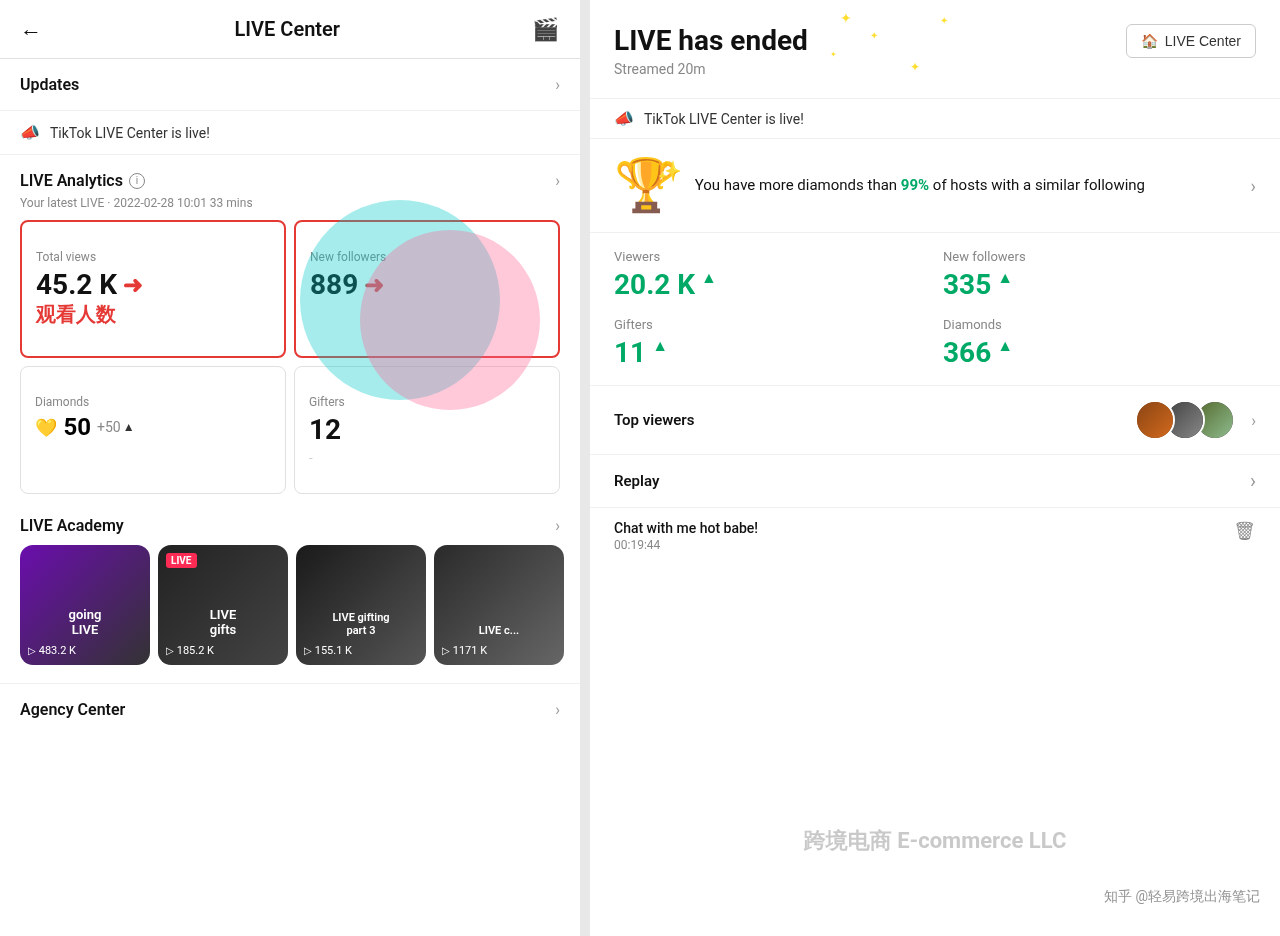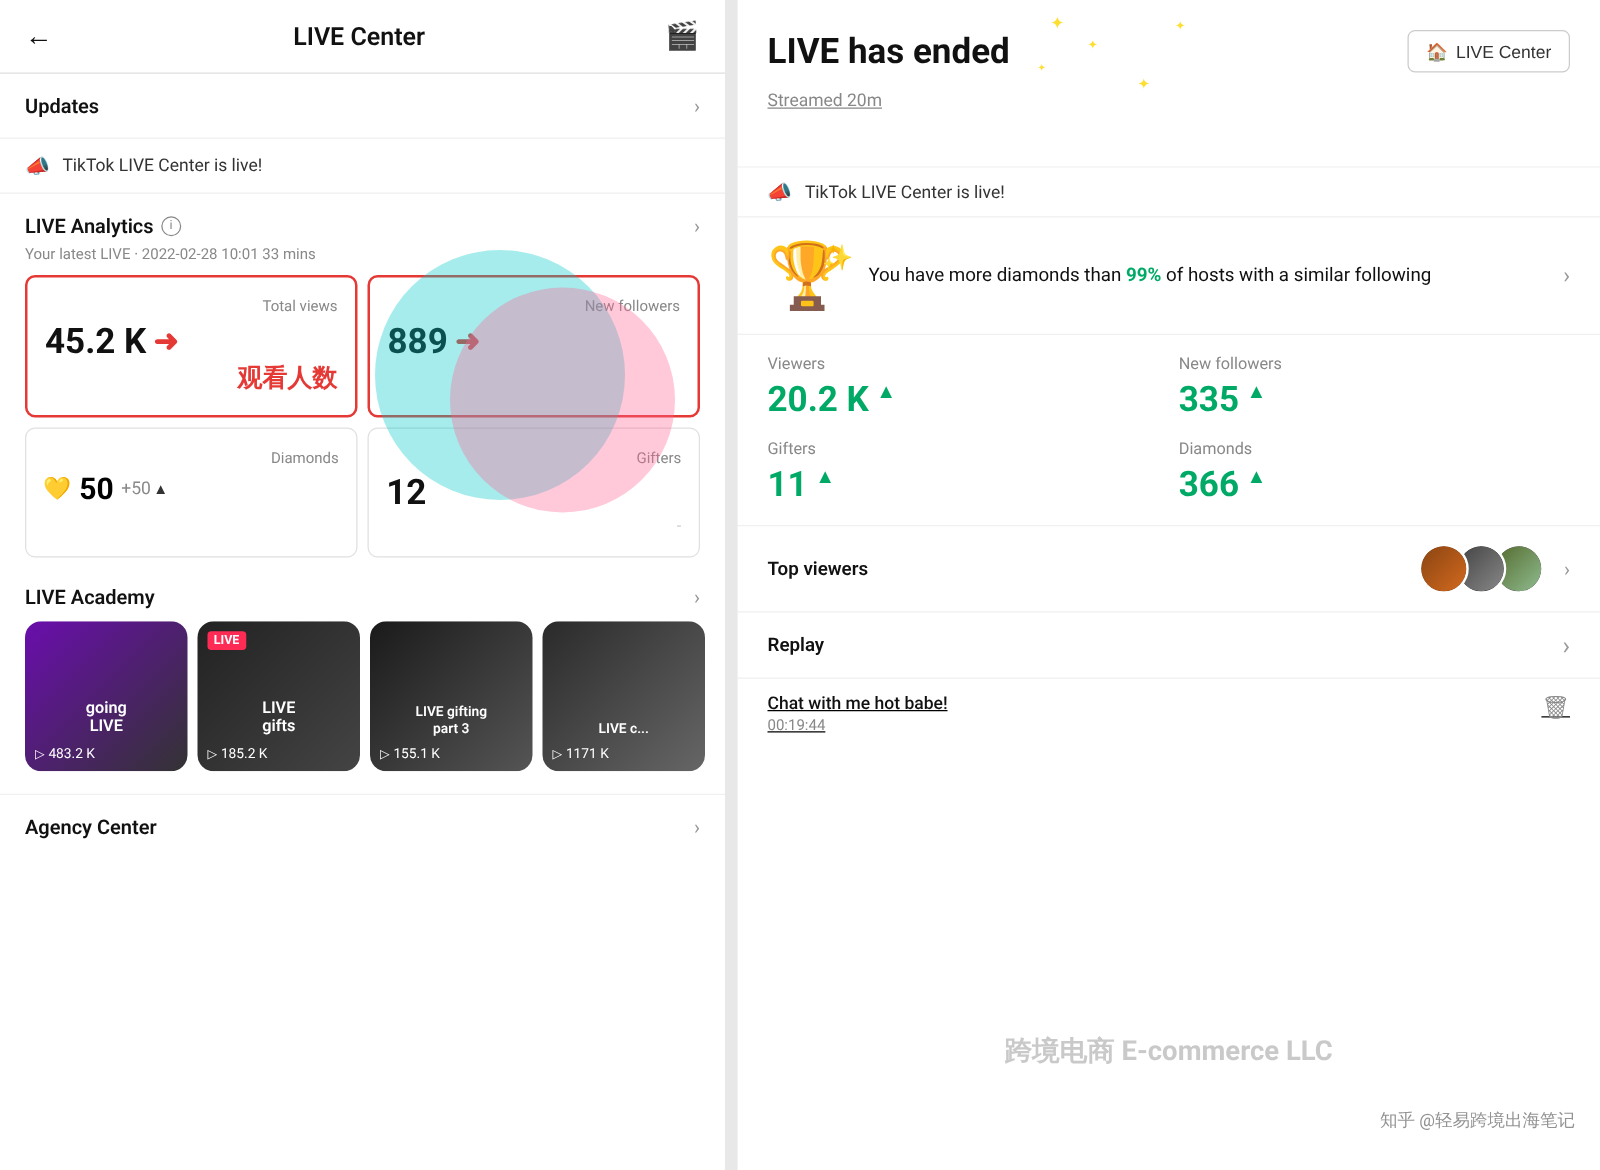--- a/index.html
+++ b/index.html
@@ -114,23 +114,22 @@
     .stats-grid {
       display: grid;
       grid-template-columns: 1fr 1fr;
       gap: 8px;
       padding: 0 20px 8px;
     }
     .stat-card {
       background: #fff;
       border: 1px solid #e0e0e0;
       border-radius: 8px;
-      padding: 16px 14px;
+      padding: 28px 14px;
       position: relative;
-      text-align: right;
     }
     .stat-card.highlighted {
       border: 2px solid #e53935;
     }
     .stat-label {
       font-size: 12px;
       color: #888;
       margin-bottom: 4px;
     }
     .stat-value {
@@ -239,27 +238,26 @@
     }
 
     .live-ended-header {
       padding: 24px 24px 16px;
       background: #fff;
     }
     .live-ended-title {
       font-size: 28px;
       font-weight: 700;
       color: #111;
-      margin-bottom: 16px;
+      margin-bottom: 4px;
     }
     .live-ended-subtitle {
       font-size: 14px;
       color: #888;
-      margin-bottom: 28px;
-      text-decoration: underline;
+      margin-bottom: 5px;
     }
     .live-center-btn {
       position: absolute;
       top: 24px;
       right: 24px;
       display: flex;
       align-items: center;
       gap: 6px;
       border: 1.5px solid #ccc;
       border-radius: 6px;
@@ -383,21 +381,20 @@
       font-weight: 600;
       color: #111;
     }
 
     
     .chat-row {
       padding: 12px 24px;
       display: flex;
       align-items: flex-start;
       justify-content: space-between;
-      text-decoration: underline;
     }
     .chat-content {}
     .chat-text {
       font-size: 14px;
       color: #111;
       font-weight: 500;
     }
     .chat-time {
       font-size: 12px;
       color: #888;

